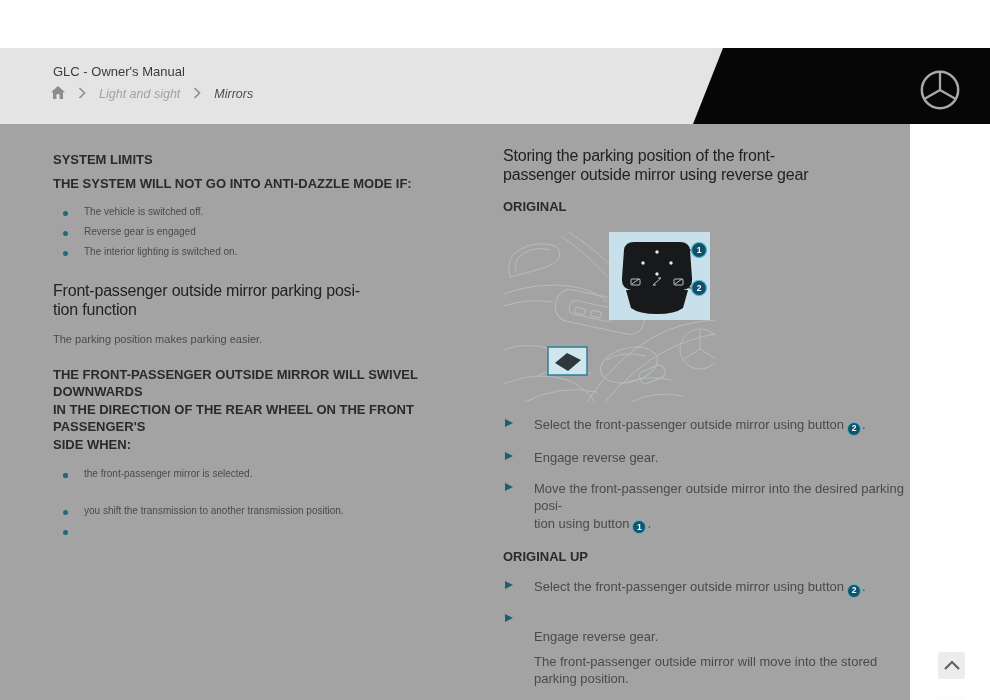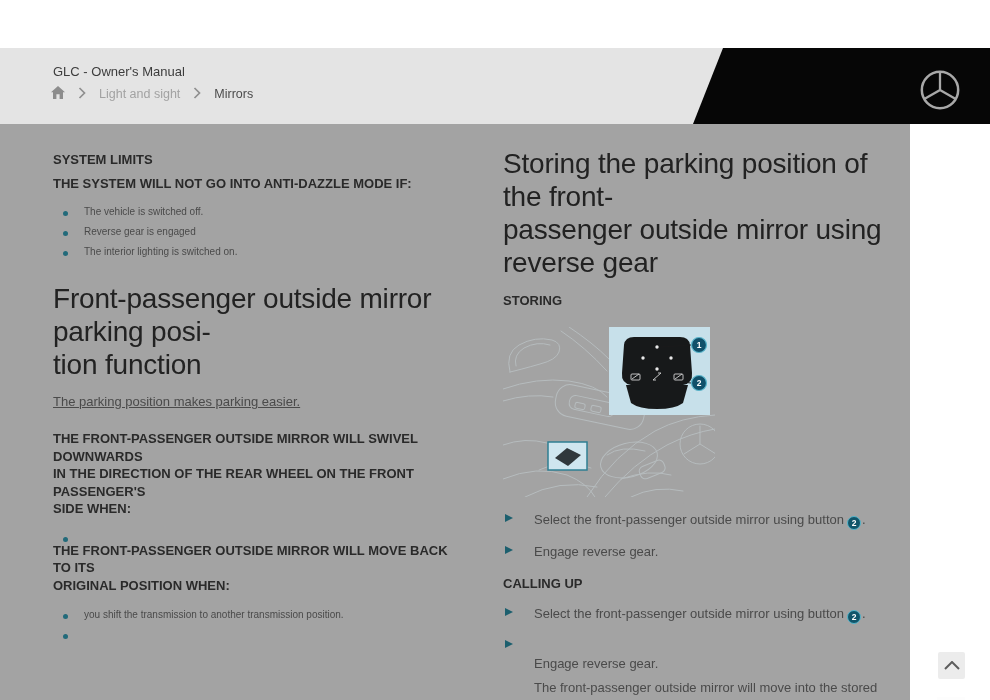--- a/index.html
+++ b/index.html
@@ -9,31 +9,31 @@
   }
   
   .header{position:absolute;top:0;left:0;width:990px;height:76px;background:#e4e4e4;}
   .header-black{position:absolute;top:0;right:0;width:300px;height:76px;background:#060606;
     clip-path:polygon(33px 0,300px 0,300px 76px,3px 76px);}
   .brand-logo{position:absolute;top:20px;left:918px;}
   .header-title{position:absolute;top:16px;left:53px;font-size:13px;color:#3c3c3c;}
   .breadcrumb{position:absolute;top:38px;left:51px;display:flex;align-items:center;gap:13px;font-size:12.5px;}
   .crumb-dim{color:#a2a2a2;}
   .crumb-active{color:#4c4c4c;}
-  .crumb-link{cursor:pointer;}
+  .crumb-link{cursor:pointer;font-style:italic;}
   
   .main{position:absolute;top:76px;left:0;width:910px;height:624px;background:#a3a3a3;}
   .col{position:absolute;top:0;width:404px;}
   .col-left{left:53px;}
   .col-right{left:503px;}
-  h1.doc{font-size:28px;font-weight:400;color:#222;line-height:1.18;margin:0 0 13px 0;
+  h1.doc{font-size:16px;font-weight:400;color:#222;line-height:1.18;margin:0 0 13px 0;
     letter-spacing:-0.2px;white-space:pre-line;}
   .h-bold{font-size:13px;font-weight:bold;color:#2a2a2a;line-height:1.35;margin:0;white-space:pre-line;}
   .mb6{margin-bottom:6px;} .mb8{margin-bottom:8px;}
-  .intro{font-size:13px;margin:0 0 21px 0;color:#4a4a4a;text-decoration:underline;}
+  .intro{font-size:11px;margin:0 0 21px 0;color:#4a4a4a;}
   
   ul.dots{list-style:none;margin:13px 0 24px 0;padding:0;}
   ul.dots li{position:relative;padding-left:31px;margin-bottom:7px;font-size:10px;line-height:1.3;}
   .dot{position:absolute;left:10px;top:6px;width:5px;height:5px;border-radius:50%;background:#226a7a;}
   
   ul.steps{list-style:none;margin:12px 0 14px 0;padding:0;}
   ul.steps li{display:flex;margin-bottom:13px;font-size:13px;line-height:1.35;}
   .arrow-wrap{flex:0 0 31px;padding-top:3px;}
   .tri{display:block;width:0;height:0;margin-left:2px;
     border-left:8px solid #1c5f6e;border-top:4.5px solid transparent;border-bottom:4.5px solid transparent;}
@@ -100,34 +100,33 @@
 
       <h1 class="doc">Front-passenger outside mirror parking posi-
 tion function</h1>
       <p class="intro">The parking position makes parking easier.</p>
 
       <h4 class="h-bold">THE FRONT-PASSENGER OUTSIDE MIRROR WILL SWIVEL DOWNWARDS
 IN THE DIRECTION OF THE REAR WHEEL ON THE FRONT PASSENGER'S
 SIDE WHEN:</h4>
       <ul class="dots">
         <li><span class="dot"></span></li>
-      </ul>
-
-      <h4 class="h-bold">THE FRONT-PASSENGER OUTSIDE MIRROR WILL MOVE BACK TO ITS
-ORIGINAL POSITION WHEN:</h4>
+        <li><span class="dot"></span><span>the front-passenger mirror is selected.</span></li>
+      </ul>
+
       <ul class="dots">
         <li><span class="dot"></span><span>you shift the transmission to another transmission position.</span></li>
         <li><span class="dot"></span></li>
       </ul>
     </div>
 
     <div class="col col-right" style="top:23px;">
       <h1 class="doc">Storing the parking position of the front-
 passenger outside mirror using reverse gear</h1>
-      <h4 class="h-bold">STORING</h4>
+      <h4 class="h-bold">ORIGINAL</h4>
 
       <div class="figure">
         <svg width="212" height="170" viewBox="0 0 212 170">
 
           <g stroke="#b6bcbe" fill="none" stroke-width="1" stroke-linecap="round">
             <path d="M7,45 Q2,26 16,18 Q32,9 49,13 Q59,16 56,25 Q53,33 37,37 Q16,43 7,45 Z"></path>
             <path d="M13,39 Q10,28 21,21 Q34,14 47,18"></path>
             <path d="M58,4 Q82,20 104,44"></path>
             <path d="M66,0 Q90,16 106,32"></path>
             <path d="M0,62 Q34,50 66,54 Q94,58 104,70"></path>
@@ -189,23 +188,30 @@
               <span class="tri"></span>
             </span>
           <span class="step-text"><span>Select the front-passenger outside mirror using button</span><span class="badge">2</span><span>.</span></span>
         </li>
         <li>
           <span class="arrow-wrap">
               <span class="tri"></span>
             </span>
           <span class="step-text"><span>Engage reverse gear.</span><span></span></span>
         </li>
-      </ul>
-
-      <h4 class="h-bold mb8">CALLING UP</h4>
+        <li>
+          <span class="arrow-wrap">
+              <span class="tri"></span>
+            </span>
+          <span class="step-text"><span>Move the front-passenger outside mirror into the desired parking posi-
+tion using button</span><span class="badge">1</span><span>.</span></span>
+        </li>
+      </ul>
+
+      <h4 class="h-bold mb8">ORIGINAL UP</h4>
 
       <ul class="steps">
         <li>
           <span class="arrow-wrap">
               <span class="tri"></span>
             </span>
           <span class="step-text"><span>Select the front-passenger outside mirror using button</span><span class="badge">2</span><span>.</span></span>
         </li>
         <li>
           <span class="arrow-wrap">

